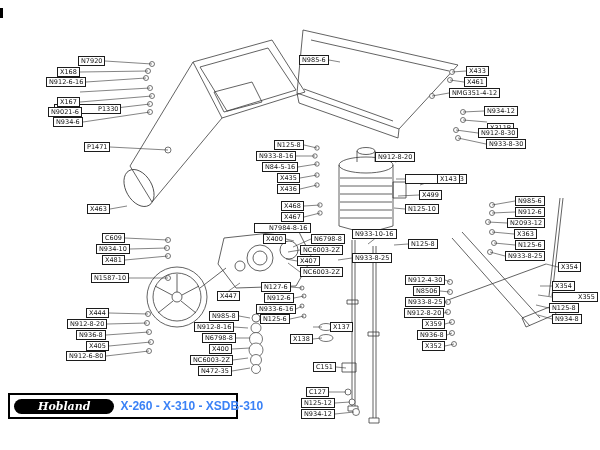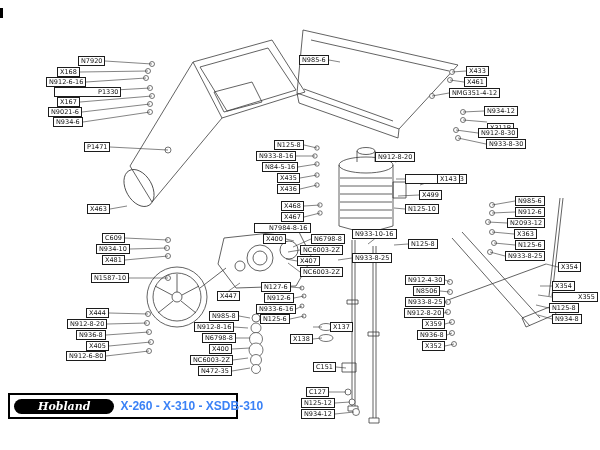--- a/index.html
+++ b/index.html
@@ -237,21 +237,21 @@
       <line x1="336" y1="367" x2="346" y2="368" stroke="#333" stroke-width="0.6"></line>
       <line x1="329" y1="392" x2="346" y2="392" stroke="#333" stroke-width="0.6"></line>
       <line x1="335" y1="403" x2="350" y2="402" stroke="#333" stroke-width="0.6"></line>
       <line x1="335" y1="414" x2="354" y2="412" stroke="#333" stroke-width="0.6"></line>
     </svg>
 
   <div id="labels">
       <div class="plabel" style="left: 78px; top: 56px;">N7920</div>
       <div class="plabel" style="left: 57px; top: 67px;">X168</div>
       <div class="plabel" style="left: 46px; top: 77px;">N912-6-16</div>
-      <div class="plabel" style="left: 54px; top: 87px; padding-left: 43px;">P1330</div>
+      <div class="plabel" style="left: 54px; top: 104px; padding-left: 43px;">P1330</div>
       <div class="plabel" style="left: 57px; top: 97px;">X167</div>
       <div class="plabel" style="left: 48px; top: 107px;">N9021-6</div>
       <div class="plabel" style="left: 53px; top: 117px;">N934-6</div>
       <div class="plabel" style="left: 84px; top: 142px;">P1471</div>
       <div class="plabel" style="left: 87px; top: 204px;">X463</div>
       <div class="plabel" style="left: 102px; top: 233px;">C609</div>
       <div class="plabel" style="left: 96px; top: 244px;">N934-10</div>
       <div class="plabel" style="left: 102px; top: 255px;">X481</div>
       <div class="plabel" style="left: 91px; top: 273px;">N1587-10</div>
       <div class="plabel" style="left: 86px; top: 308px;">X444</div>

